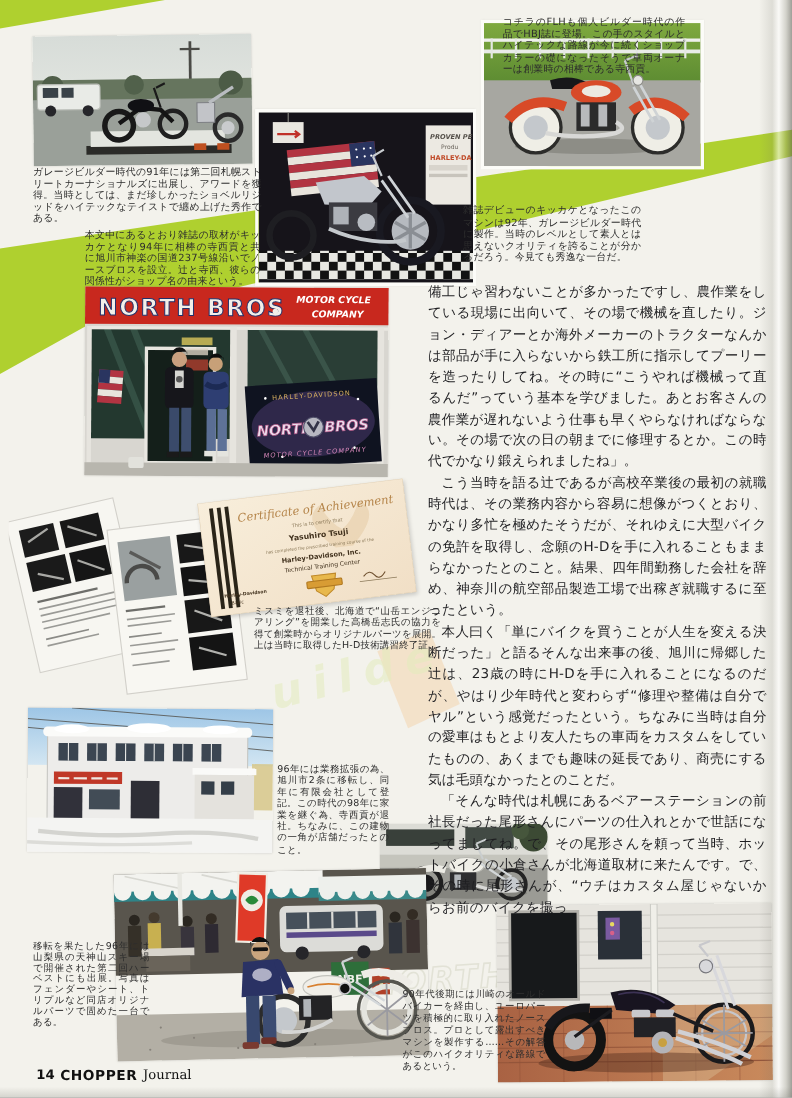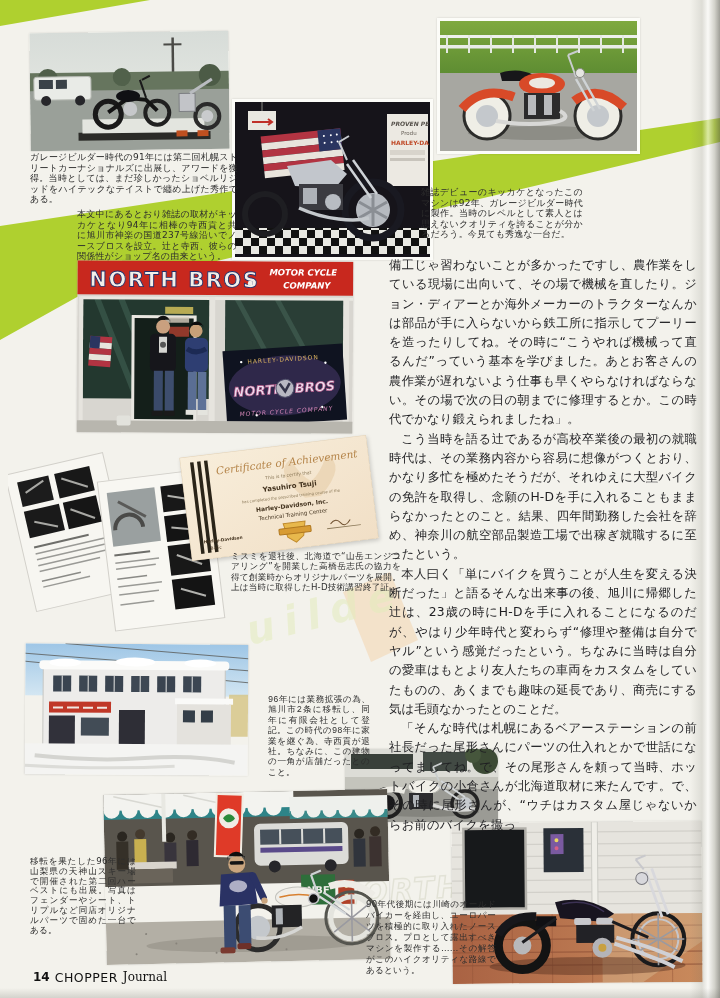--- a/index.html
+++ b/index.html
@@ -25,21 +25,21 @@
   .bodycol{
     position:absolute;left:389px;top:256px;width:308px;z-index:4;
     color:#1f1f22;font-size:12.3px;line-height:19.3px;text-align:justify;
     letter-spacing:.2px;
   }
   .bodycol p{margin:0;}
   .bodycol p.ind{text-indent:1em;}
   
   .footer{position:absolute;left:33px;top:970px;z-index:5;color:#111;display:flex;align-items:flex-start;gap:5px;}
   .footer .num{font-size:12px;font-weight:bold;}
-  .footer .brand{font-size:12.5px;font-weight:400;letter-spacing:.5px;}
+  .footer .brand{font-size:12.5px;font-weight:700;letter-spacing:.5px;}
   .footer .jour{font-family:"DejaVu Serif","Liberation Serif",serif;font-size:12px;}
   
   .edge-right{
     position:absolute;right:0;top:0;width:30px;height:100%;z-index:8;pointer-events:none;
     background:linear-gradient(to right,rgba(0,0,0,0) 0%,rgba(110,110,100,.16) 40%,rgba(255,255,255,.55) 60%,rgba(150,150,140,.35) 82%,rgba(90,90,82,.55) 100%);
   }
   .edge-bottom{
     position:absolute;left:0;bottom:0;width:100%;height:10px;z-index:8;pointer-events:none;
     background:linear-gradient(to bottom,rgba(0,0,0,0),rgba(100,100,92,.22));
   }
@@ -557,23 +557,24 @@
         <rect x="118" y="113" width="12" height="44" fill="#38486e"></rect>
         <rect x="133" y="113" width="12" height="40" fill="#3c4c72"></rect>
         <rect x="114" y="155" width="15" height="6" rx="2" fill="#7a3a30"></rect>
         <rect x="131" y="151" width="14" height="6" rx="2" fill="#6e3028"></rect>
       </g>
     </svg>
   </div>
 
   <div class="cap" style="left:30px;top:152px;width:208px;">ガレージビルダー時代の91年には第二回札幌ストリートカーナショナルズに出展し、アワードを獲得。当時としては、まだ珍しかったショベルリジッドをハイテックなテイストで纏め上げた秀作である。</div>
   <div class="cap" style="left:77px;top:209px;width:160px;">本文中にあるとおり雑誌の取材がキッカケとなり94年に相棒の寺西貢と共に旭川市神楽の国道237号線沿いでノースブロスを設立。辻と寺西、彼らの関係性がショップ名の由来という。</div>
+  <div class="cap" style="left:457px;top:16px;width:166px;">コチラのFLHも個人ビルダー時代の作品でHBJ誌に登場。この手のスタイルとハイテックな路線が今に続くショップカラーの礎になったそうで車両オーナーは創業時の相棒である寺西貢。</div>
   <div class="cap" style="left:421px;top:187px;width:162px;">雑誌デビューのキッカケとなったこのマシンは92年、ガレージビルダー時代に製作。当時のレベルとして素人とは思えないクオリティを誇ることが分かるだろう。今見ても秀逸な一台だ。</div>
   <div class="cap cap-sm" style="left:231px;top:551px;width:170px;">ミスミを退社後、北海道で“山岳エンジニアリング”を開業した高橋岳志氏の協力を得て創業時からオリジナルパーツを展開。上は当時に取得したH-D技術講習終了証。</div>
-  <div class="cap cap-sm" style="left:268px;top:695px;width:102px;font-family:Liberation Mono, monospace;">96年には業務拡張の為、旭川市2条に移転し、同年に有限会社として登記。この時代の98年に家業を継ぐ為、寺西貢が退社。ちなみに、この建物の一角が店舗だったとのこと。</div>
+  <div class="cap cap-sm" style="left:252px;top:695px;width:102px;">96年には業務拡張の為、旭川市2条に移転し、同年に有限会社として登記。この時代の98年に家業を継ぐ為、寺西貢が退社。ちなみに、この建物の一角が店舗だったとのこと。</div>
   <div class="cap cap-sm" style="left:10px;top:857px;width:106px;line-height:9.8px;margin-left:20px;">移転を果たした96年には山梨県の天神山スキー場で開催された第二回ハーベストにも出展。写真はフェンダーやシート、トリプルなど同店オリジナルパーツで固めた一台である。</div>
   <div class="cap cap-sm" style="left:366px;top:899px;width:130px;line-height:11px;z-index:5;">90年代後期には川崎のオールドバイカーを経由し、ユーロパーツを積極的に取り入れたノースブロス。プロとして露出すべきマシンを製作する……その解答がこのハイクオリティな路線であるという。</div>
 
   <div class="bodycol">
     <p>備工じゃ習わないことが多かったですし、農作業をしている現場に出向いて、その場で機械を直したり。ジョン・ディアーとか海外メーカーのトラクターなんかは部品が手に入らないから鉄工所に指示してプーリーを造ったりしてね。その時に“こうやれば機械って直るんだ”っていう基本を学びました。あとお客さんの農作業が遅れないよう仕事も早くやらなければならない。その場で次の日の朝までに修理するとか。この時代でかなり鍛えられましたね」。</p>
     <p class="ind">こう当時を語る辻であるが高校卒業後の最初の就職時代は、その業務内容から容易に想像がつくとおり、かなり多忙を極めたそうだが、それゆえに大型バイクの免許を取得し、念願のH-Dを手に入れることもままらなかったとのこと。結果、四年間勤務した会社を辞め、神奈川の航空部品製造工場で出稼ぎ就職するに至ったという。</p>
     <p class="ind">本人曰く「単にバイクを買うことが人生を変える決断だった」と語るそんな出来事の後、旭川に帰郷した辻は、23歳の時にH-Dを手に入れることになるのだが、やはり少年時代と変わらず“修理や整備は自分でヤル”という感覚だったという。ちなみに当時は自分の愛車はもとより友人たちの車両をカスタムをしていたものの、あくまでも趣味の延長であり、商売にする気は毛頭なかったとのことだ。</p>
     <p class="ind">「そんな時代は札幌にあるベアーステーションの前社長だった尾形さんにパーツの仕入れとかで世話になってましてね。で、その尾形さんを頼って当時、ホットバイクの小倉さんが北海道取材に来たんです。で、その時に尾形さんが、“ウチはカスタム屋じゃないからお前のバイクを撮っ</p>
   </div>
 

